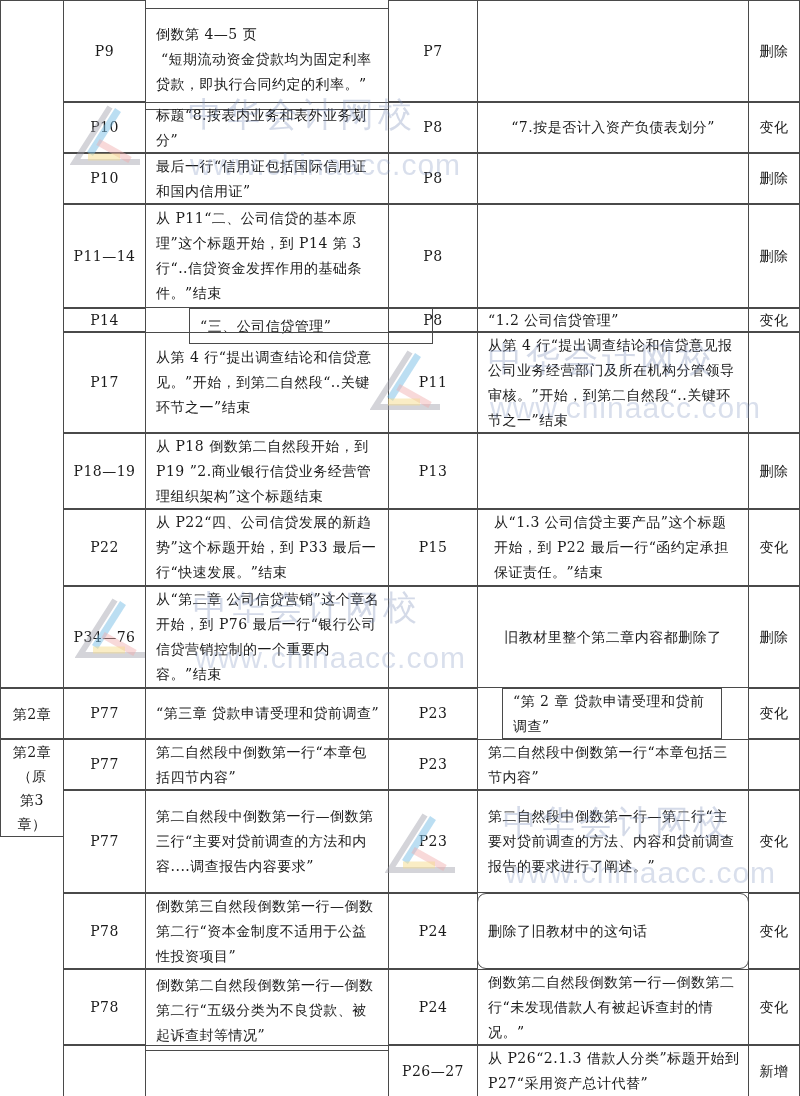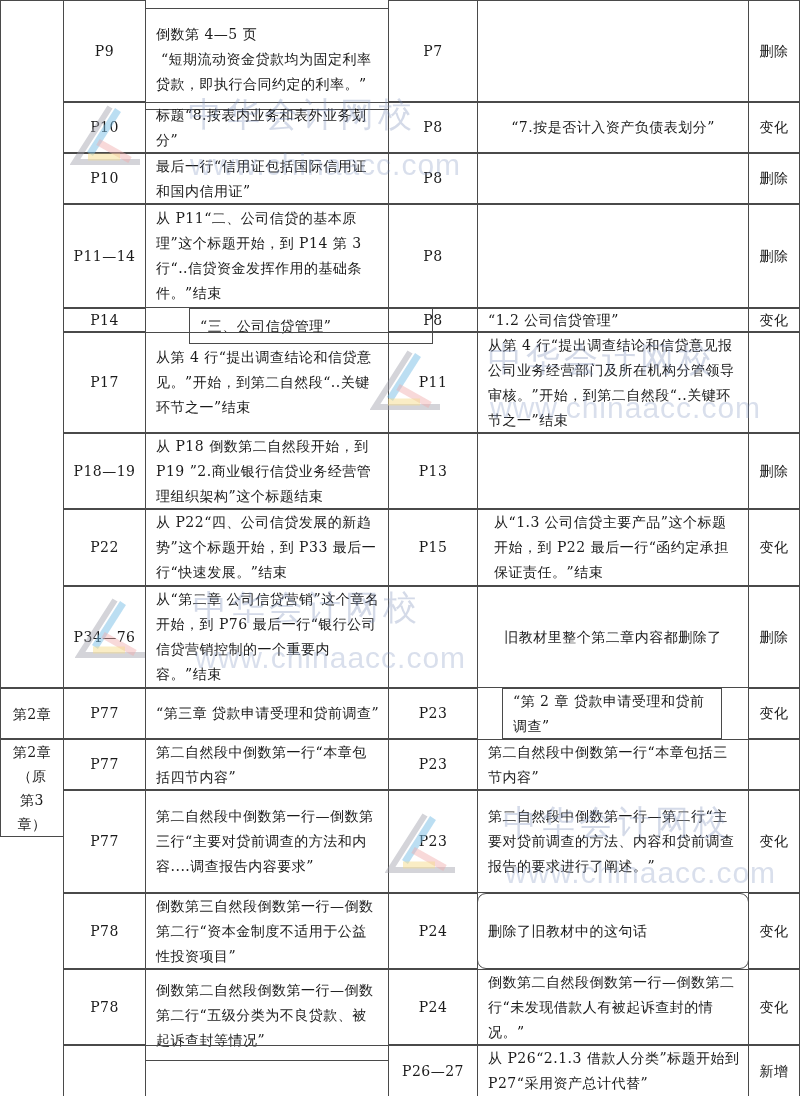--- a/index.html
+++ b/index.html
@@ -228,21 +228,21 @@
     </div>
     <div class="cell left" style="left: 477px; top: 893px; width: 272px; height: 76px; border-radius: 9px;">
       <span class="txt">删除了旧教材中的这句话</span>
     </div>
     <div class="cell center" style="left: 748px; top: 893px; width: 52px; height: 76px;">
       <span class="txt">变化</span>
     </div>
     <div class="cell center" style="left: 63px; top: 969px; width: 83px; height: 76px;">
       <span class="txt">P78</span>
     </div>
-    <div class="cell left" style="left: 145px; top: 969px; width: 244px; height: 92px;">
+    <div class="cell left" style="left: 145px; top: 969px; width: 244px; height: 82px;">
       <span class="txt">倒数第二自然段倒数第一行—倒数第二行“五级分类为不良贷款、被起诉查封等情况”</span>
     </div>
     <div class="cell center" style="left: 388px; top: 969px; width: 90px; height: 76px;">
       <span class="txt">P24</span>
     </div>
     <div class="cell left" style="left: 477px; top: 969px; width: 272px; height: 76px;">
       <span class="txt">倒数第二自然段倒数第一行—倒数第二行“未发现借款人有被起诉查封的情况。”</span>
     </div>
     <div class="cell center" style="left: 748px; top: 969px; width: 52px; height: 76px;">
       <span class="txt">变化</span>

